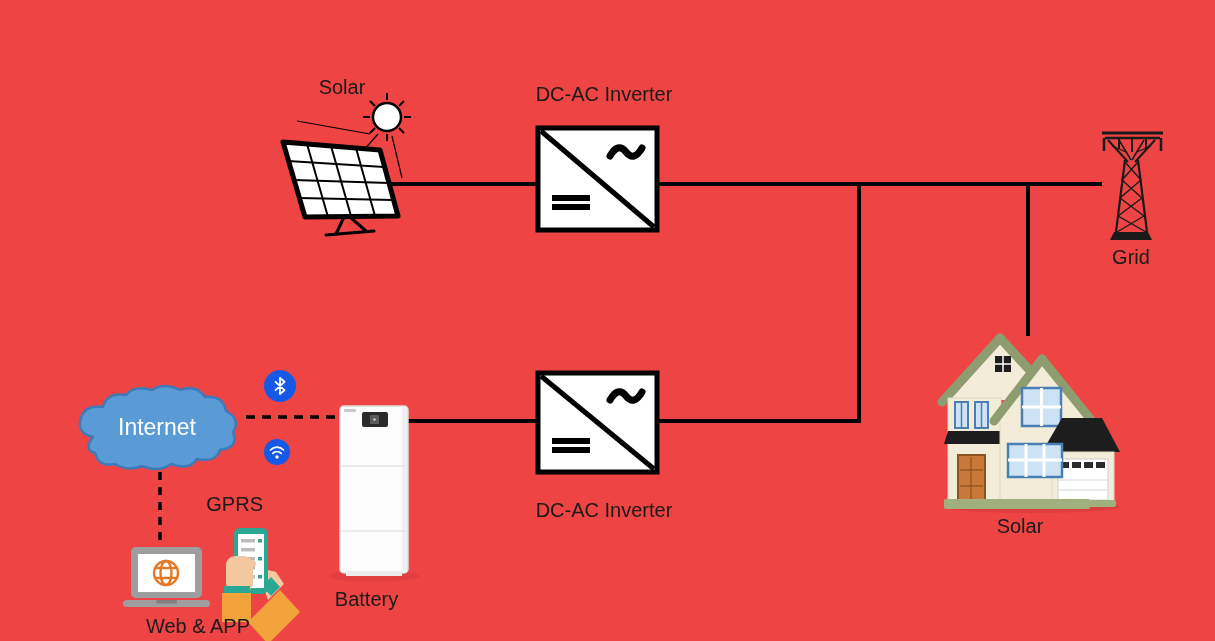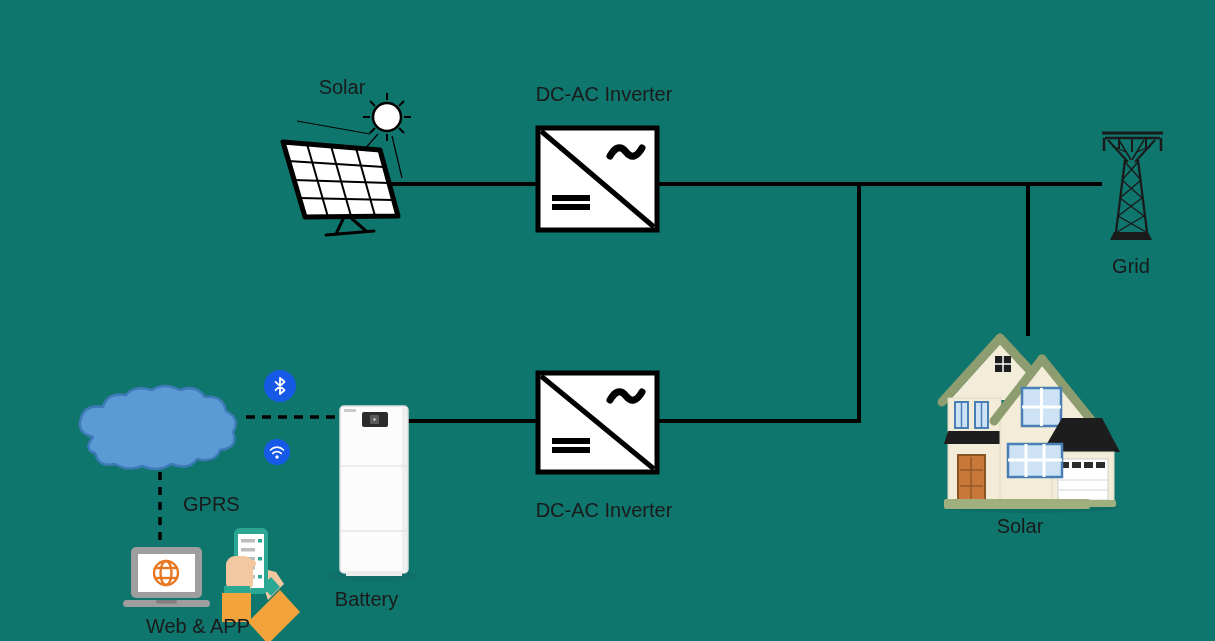--- a/index.html
+++ b/index.html
@@ -1,17 +1,17 @@
 <!DOCTYPE html>
 <html><head>
 <meta charset="utf-8">
 <style>
   html,body{margin:0;padding:0;background:#fff;}
   #stage{
-    position:relative;width:1215px;height:641px;background:#0f766e;overflow:hidden;
+    position:relative;width:1215px;height:641px;background:#ef4444;overflow:hidden;
     font-family:"Liberation Sans",sans-serif;
   }
   #diagram-svg{position:absolute;left:0;top:0;}
   .lbl{
     position:absolute;color:#1a1a1a;font-size:20px;line-height:1.1;
     text-align:center;white-space:nowrap;
   }
   .lbl-internet{color:#ffffff;font-size:23px;}
 </style>
 </head>
@@ -253,24 +253,25 @@
 
     <rect x="944" y="499" width="146" height="10" rx="2" fill="#9FAF7E"></rect>
     <rect x="1050" y="500" width="66" height="7" rx="2" fill="#9FAF7E"></rect>
   </g>
 </svg>
 
   <div class="lbl" style="left:292px;top:76px;width:100px;">Solar</div>
 
   <div class="lbl" style="left:519px;top:83px;width:170px;">DC-AC Inverter</div>
 
-  <div class="lbl" style="left:1081px;top:255px;width:100px;text-align:center;">Grid</div>
-
-
-  <div class="lbl" style="left:183px;top:493px;width:80px;text-align:left;">GPRS</div>
+  <div class="lbl" style="left:1081px;top:246px;width:100px;text-align:center;">Grid</div>
+
+  <div class="lbl lbl-internet" style="left:87px;top:415px;width:140px;">Internet</div>
+
+  <div class="lbl" style="left:183px;top:493px;width:80px;text-align:right;">GPRS</div>
 
   <div class="lbl" style="left:319px;top:588px;width:95px;">Battery</div>
 
   <div class="lbl" style="left:130px;top:615px;width:136px;">Web &amp; APP</div>
 
   <div class="lbl" style="left:519px;top:499px;width:170px;">DC-AC Inverter</div>
 
   <div class="lbl" style="left:970px;top:515px;width:100px;">Solar</div>
 
 </div>

